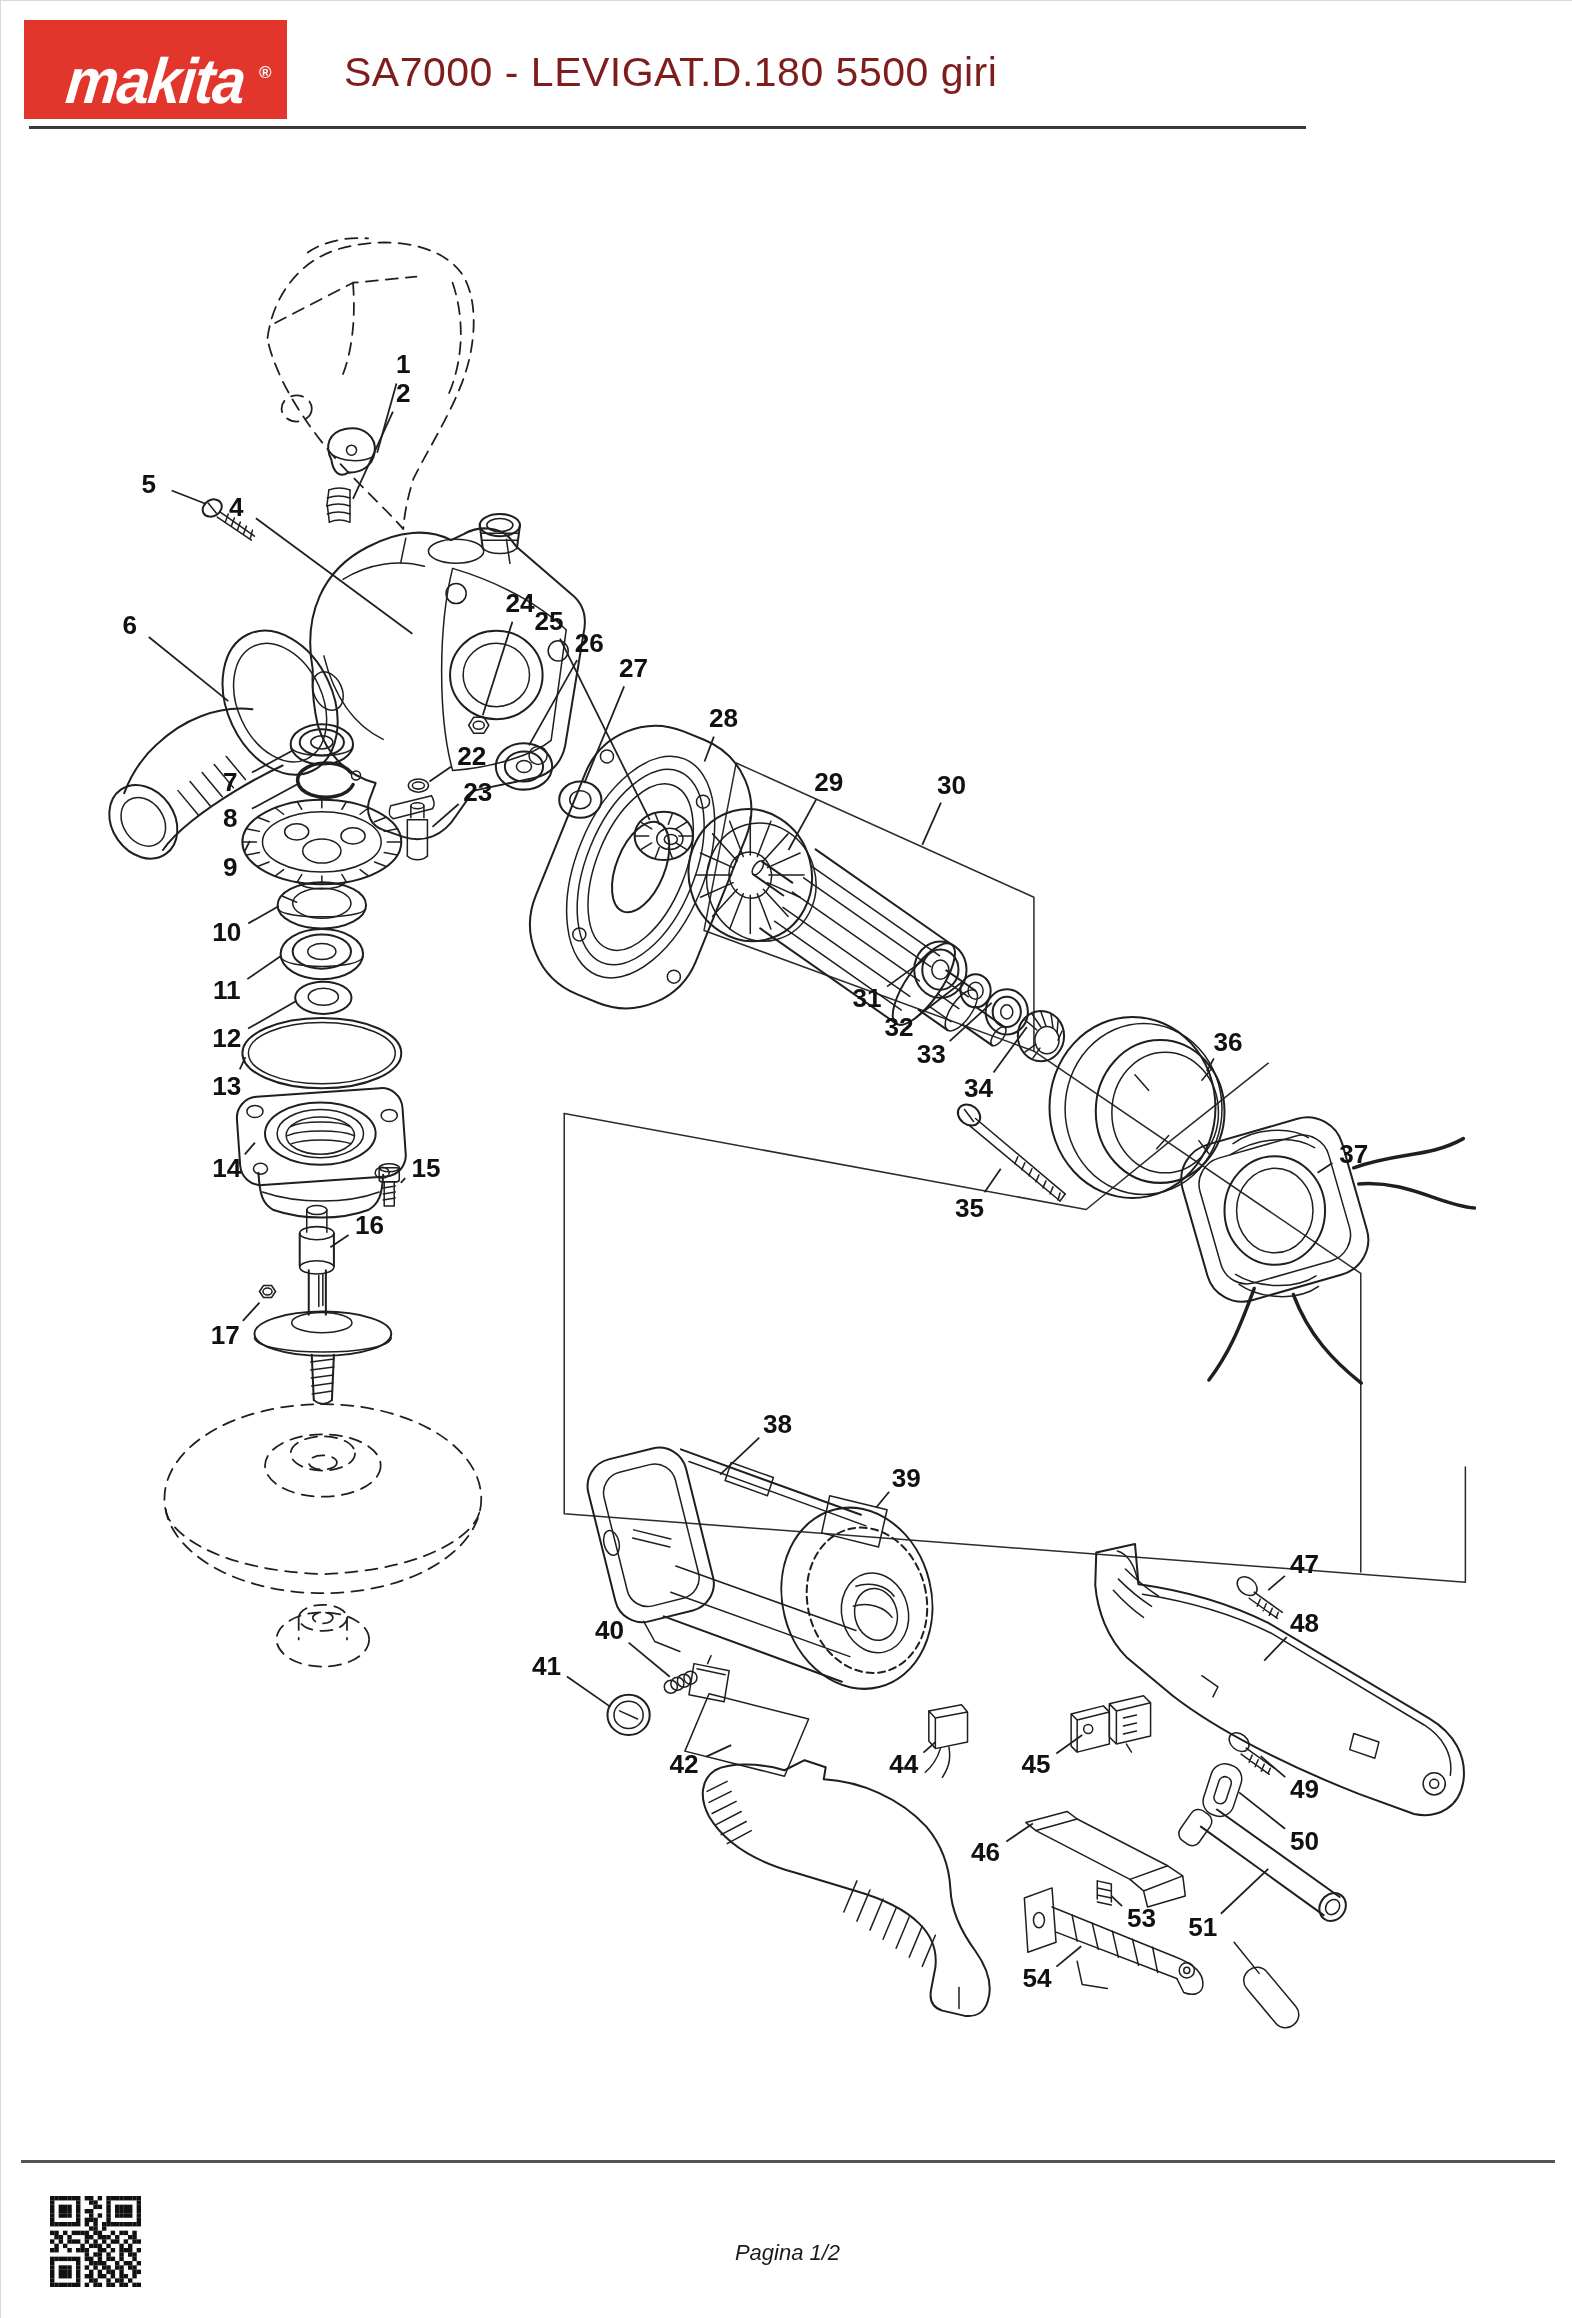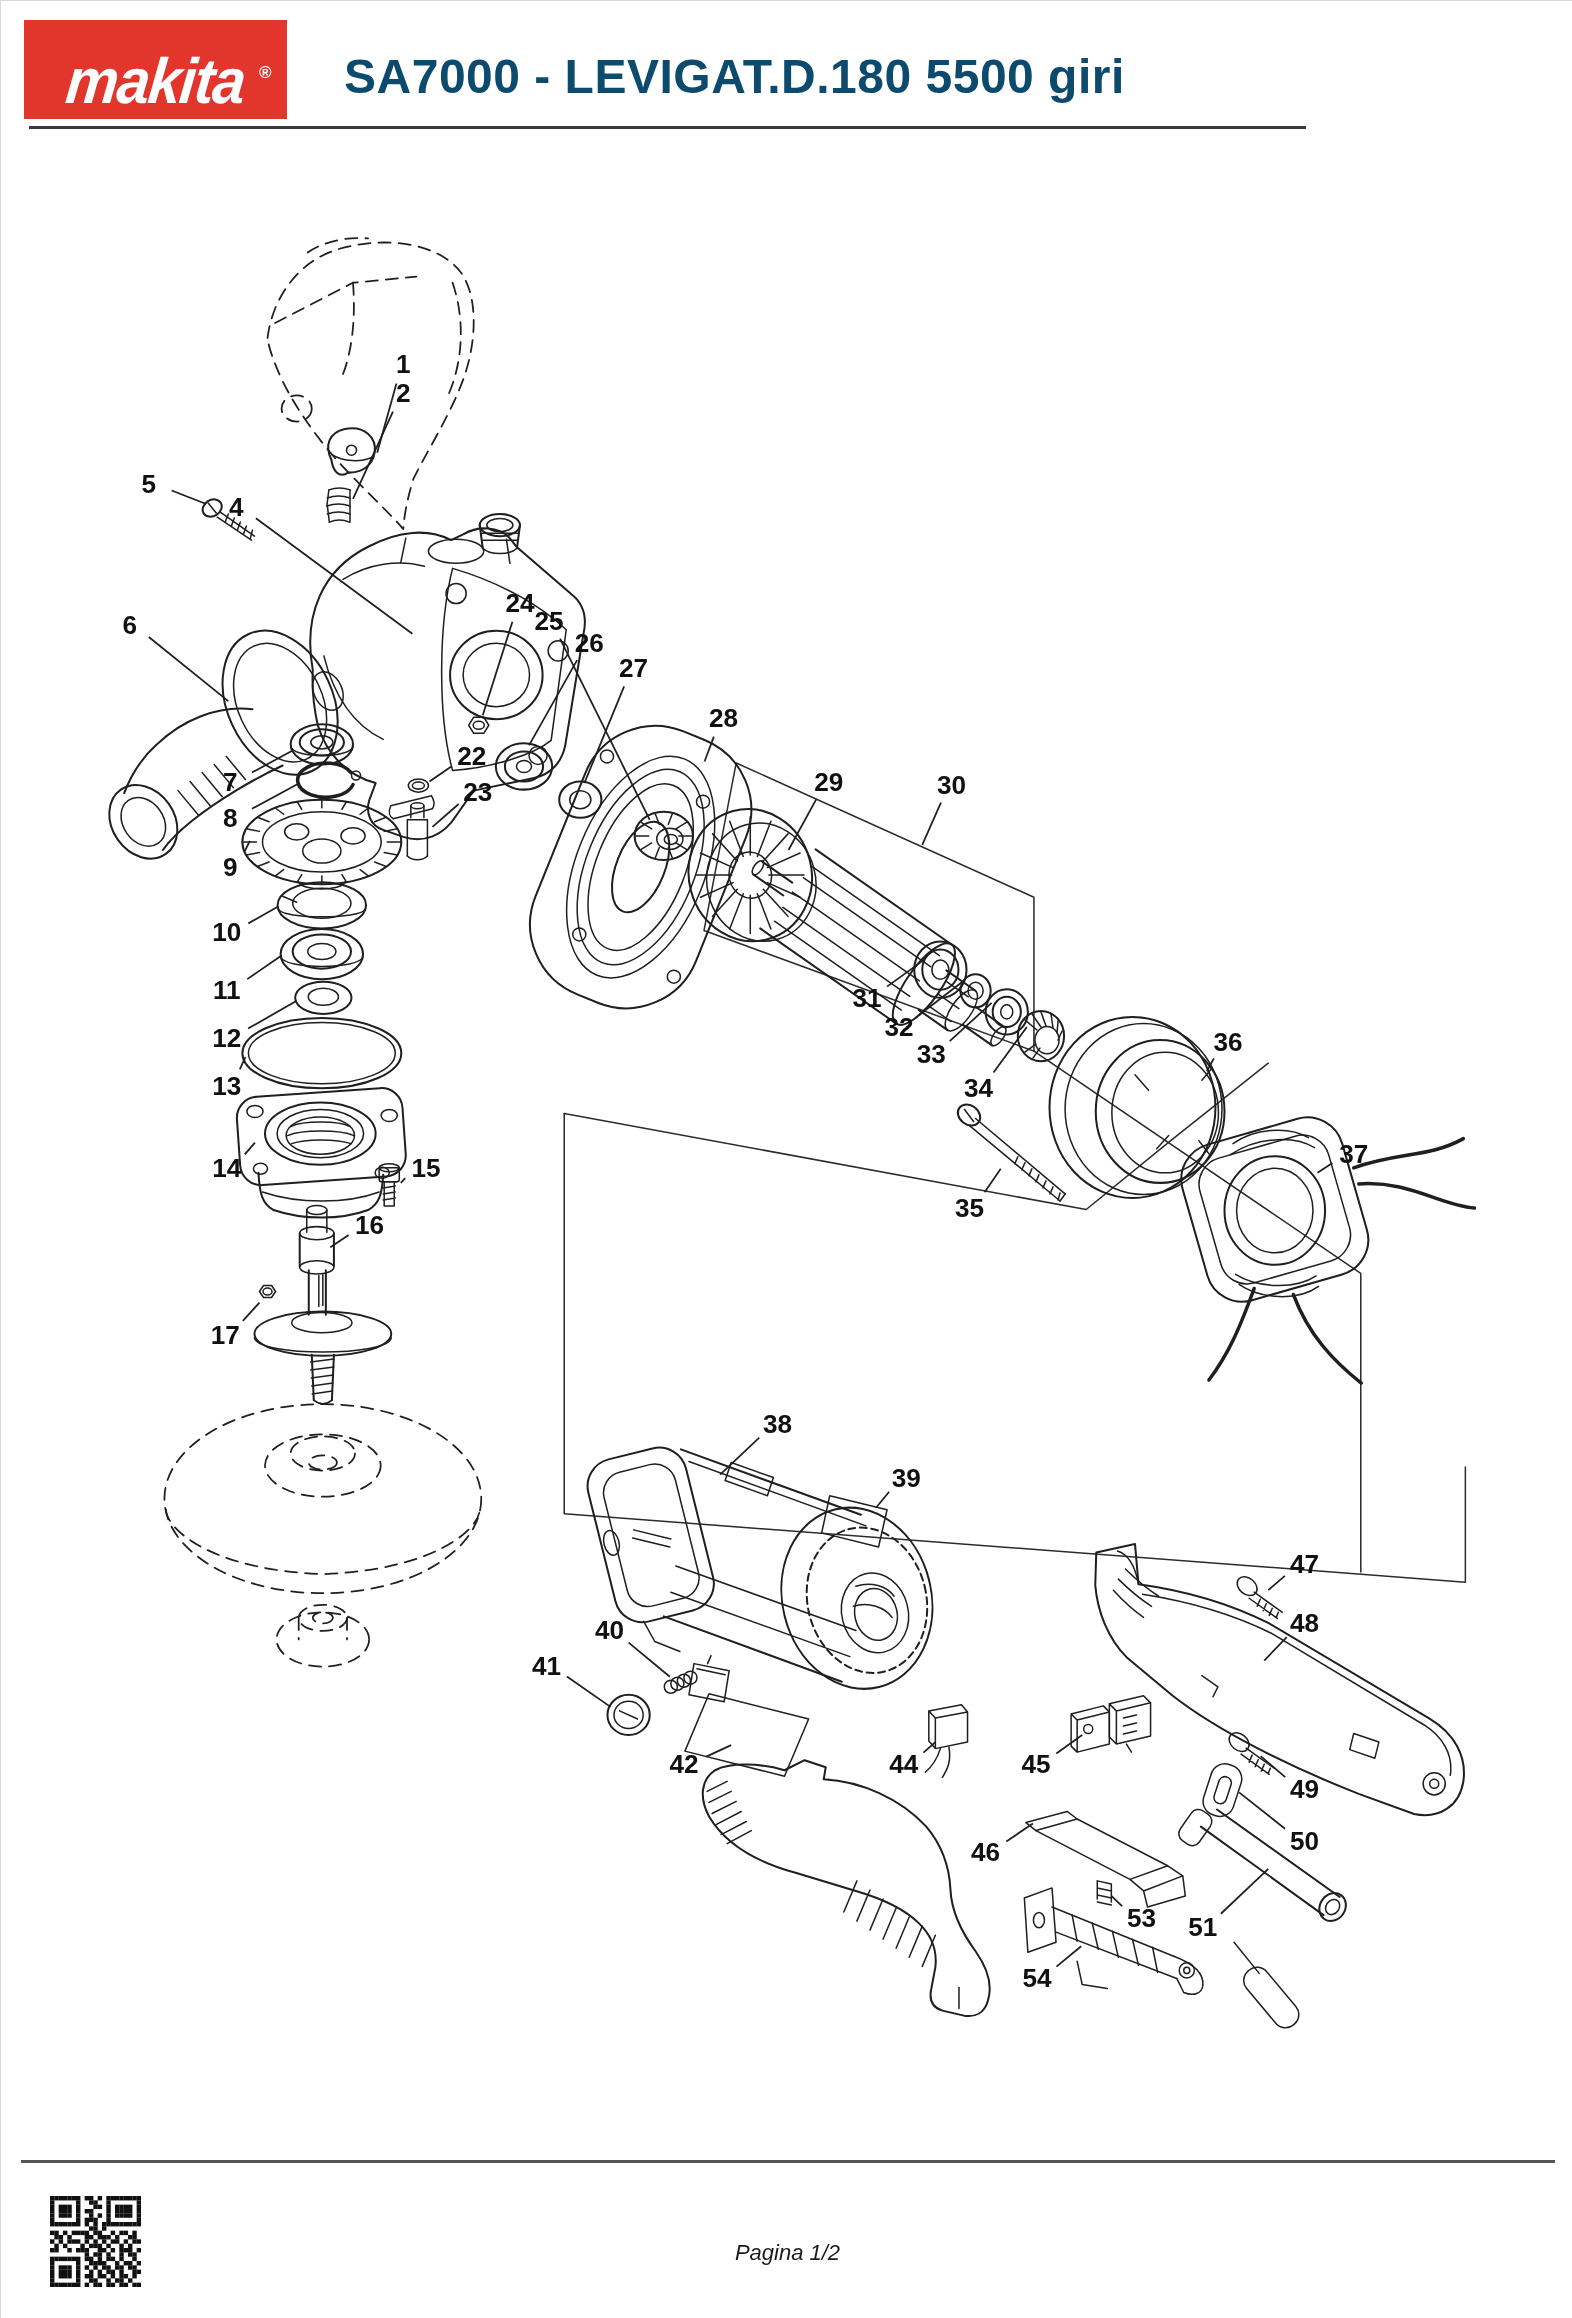--- a/index.html
+++ b/index.html
@@ -4,21 +4,21 @@
 <style>
   html,body{margin:0;padding:0;background:#ffffff;}
   #page{position:relative;width:1573px;height:2319px;background:#ffffff;overflow:hidden;
         font-family:"Liberation Sans","DejaVu Sans",sans-serif;border:0.5px solid #d9d9d9;box-sizing:border-box;}
   
   #logo{position:absolute;left:22.6px;top:19px;width:263px;height:99px;display:flex;
         align-items:flex-end;justify-content:center;}
   #logo .word{color:#fff;font-weight:bold;font-style:italic;font-size:59px;line-height:1;
         letter-spacing:-1.5px;transform:skewX(-6deg) scaleY(1.08);padding-bottom:7px;}
   #logo .reg{position:absolute;right:15px;top:43px;color:#fff;font-size:17px;font-weight:bold;}
-  #title{position:absolute;left:343px;top:48px;font-size:48px;font-weight:bold;color:#0c4a6e;
+  #title{position:absolute;left:343px;top:48px;font-size:41px;font-weight:normal;color:#7f1d1d;
         letter-spacing:0.5px;white-space:nowrap;}
   .rule{position:absolute;background:#3a3a3a;}
   #rule-header{left:28px;top:125px;width:1277px;height:2.5px;}
   #rule-footer{left:20px;top:2159px;width:1534px;height:2.5px;background:#555;}
   
   #qr{position:absolute;left:49px;top:2195px;width:91px;height:91px;background:#fcfcfc;}
   #page-label{position:absolute;left:0px;top:2239px;width:1573px;text-align:center;
         font-size:22px;font-style:italic;color:#1a1a1a;}
   
   #art{position:absolute;left:0;top:0;}

